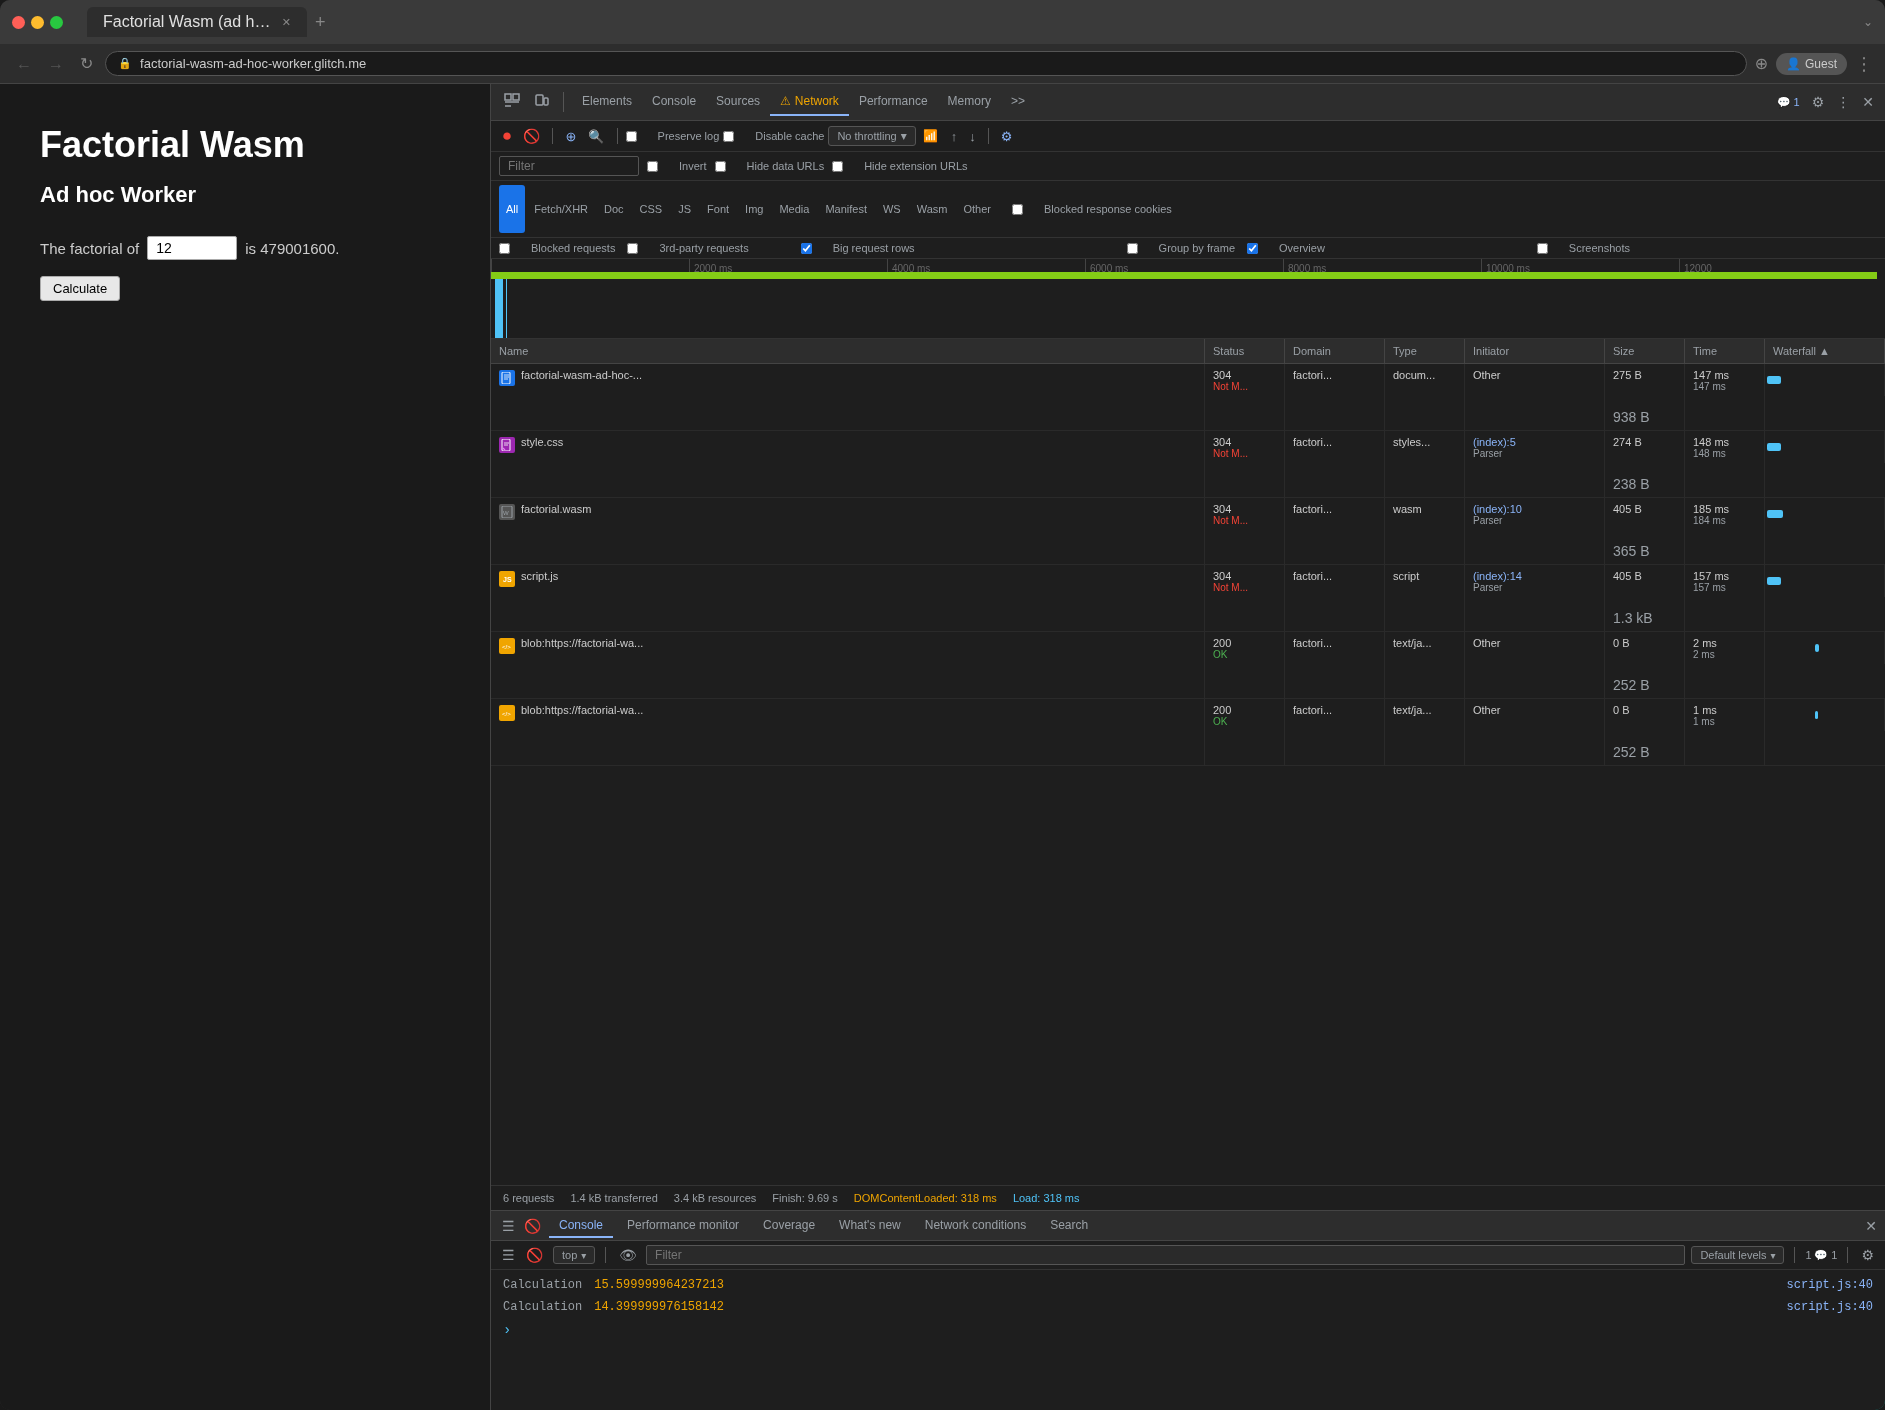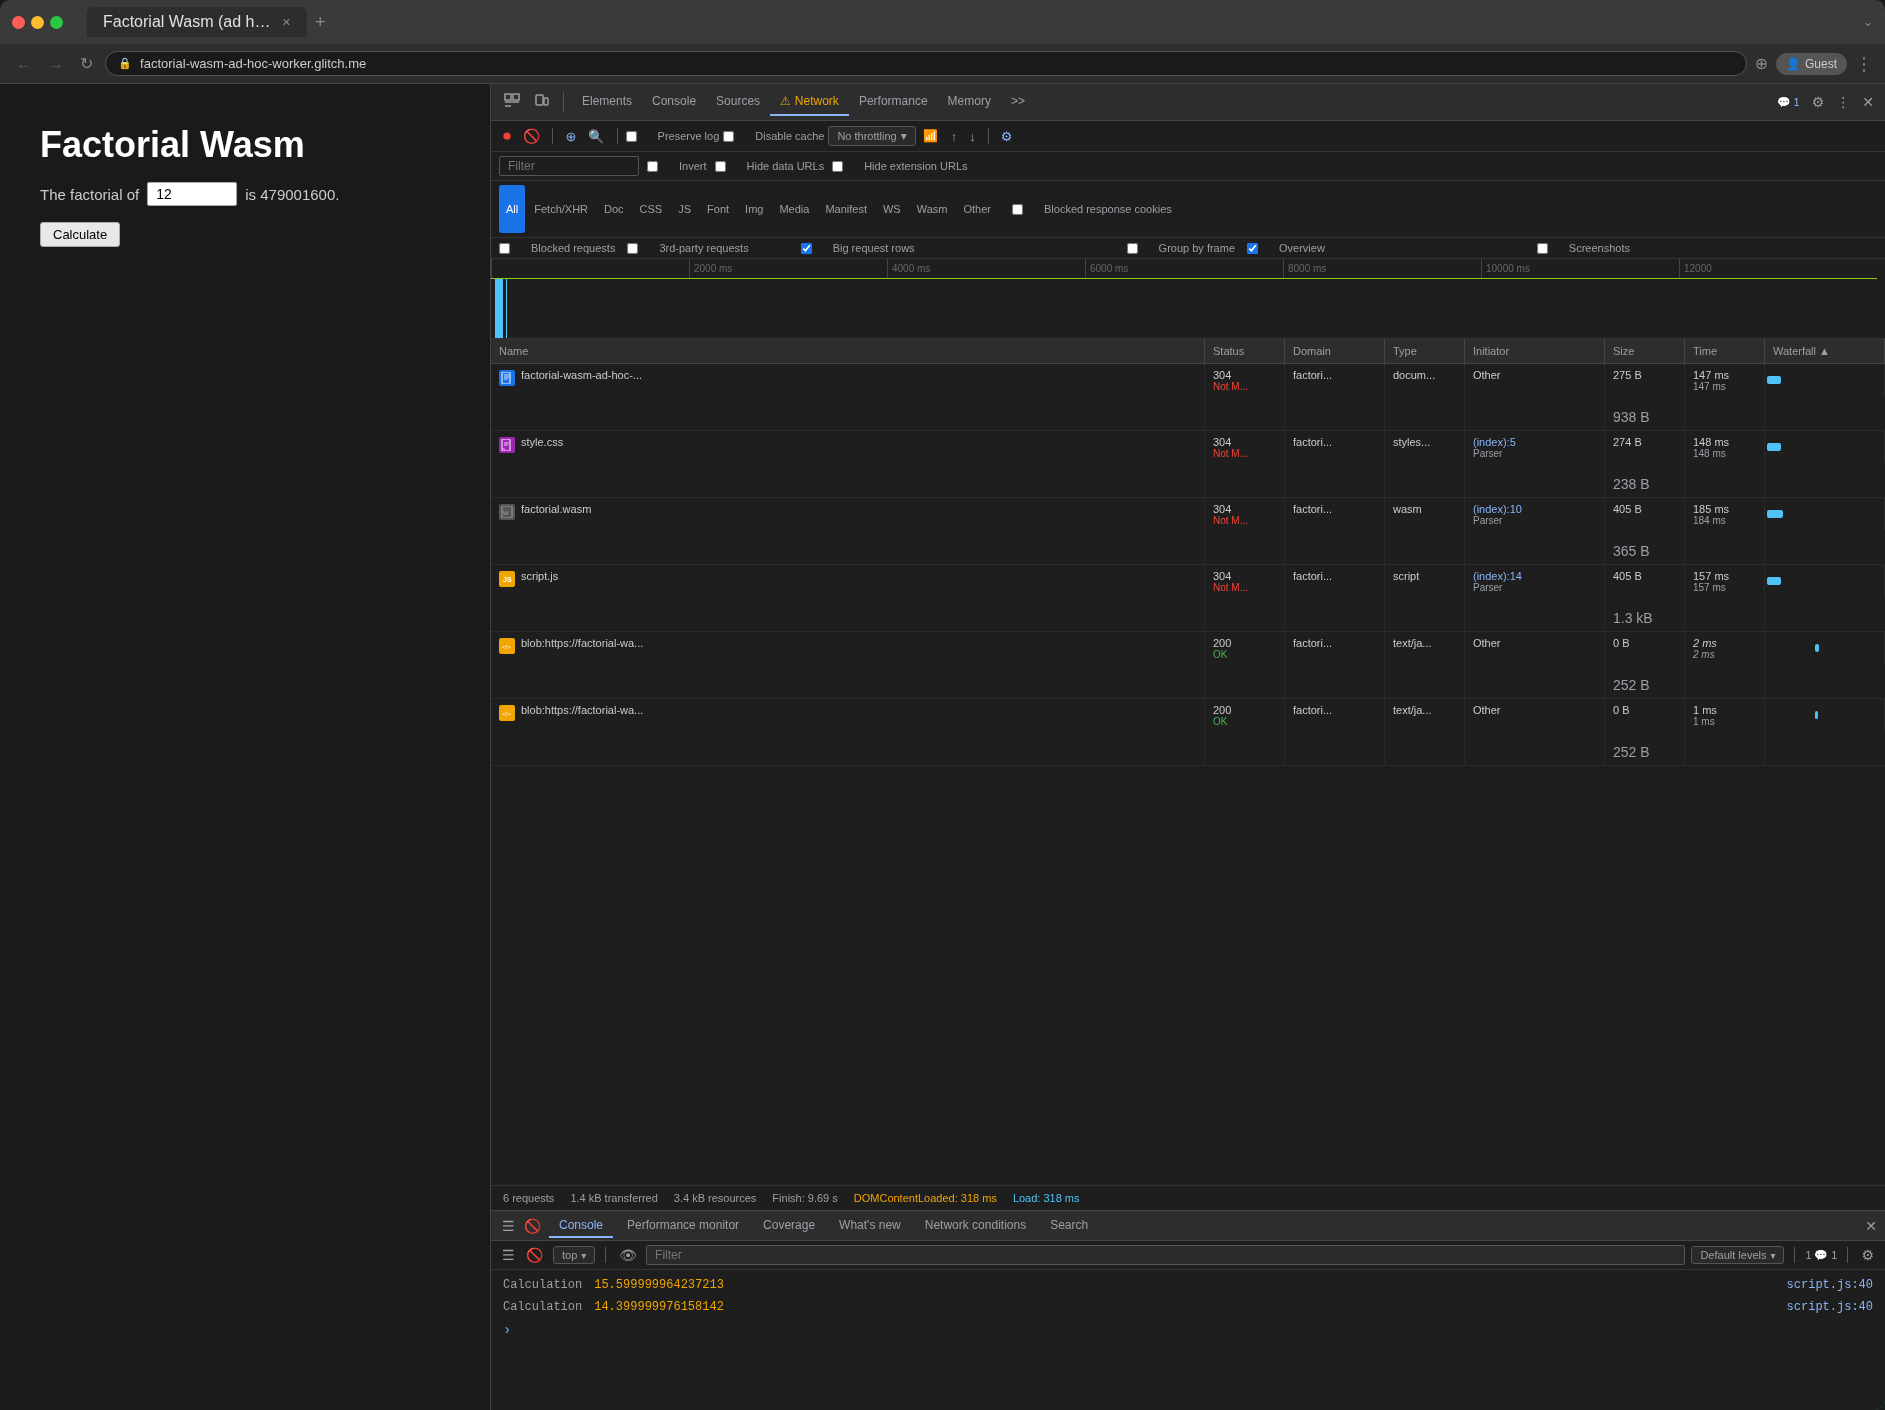--- a/index.html
+++ b/index.html
@@ -69,21 +69,21 @@
     
     .filter-types { display: flex; align-items: center; gap: 2px; padding: 4px 8px; background: #1e1e1e; border-bottom: 1px solid #333; flex-wrap: wrap; }
     .ft-btn { padding: 18px 7px; border-radius: 3px; border: none; background: none; color: #9aa0a6; font-size: 11px; cursor: pointer; }
     .ft-btn.active { background: #1a73e8; color: #fff; }
 
     
     .options-row { display: flex; align-items: center; gap: 12px; padding: 4px 8px; background: #1e1e1e; border-bottom: 1px solid #333; flex-wrap: wrap; }
 
     
     .timeline { background: #1e1e1e; border-bottom: 1px solid #333; height: 80px; position: relative; overflow: hidden; }
-    .timeline-ruler { display: flex; position: absolute; top: 0; left: 0; right: 8px; height: 20px; border-bottom: 1px solid #84cc16; }
+    .timeline-ruler { display: flex; position: absolute; top: 0; left: 0; right: 8px; height: 20px; border-bottom: 7px solid #84cc16; }
     .timeline-mark { flex: 1; border-left: 1px solid #444; padding-left: 4px; color: #666; font-size: 10px; line-height: 20px; }
     .timeline-bar { position: absolute; top: 20px; left: 4px; width: 8px; background: #4fc3f7; bottom: 0; }
     .timeline-line { position: absolute; top: 20px; left: 15px; width: 1px; background: #4fc3f7; bottom: 0; }
 
     
     .network-table { flex: 1; overflow-y: auto; background: #1e1e1e; }
     .table-header { display: grid; grid-template-columns: 1fr 80px 100px 80px 140px 80px 80px 120px; background: #2d2d2d; border-bottom: 1px solid #444; position: sticky; top: 0; z-index: 10; }
     .th { padding: 6px 8px; color: #9aa0a6; font-size: 11px; font-weight: 500; border-right: 1px solid #444; cursor: pointer; white-space: nowrap; overflow: hidden; }
     .th.sort-desc::after { content: ' ▲'; }
     .tr { display: grid; grid-template-columns: 1fr 80px 100px 80px 140px 80px 80px 120px; border-bottom: 1px solid #2a2a2a; }
@@ -171,20 +171,21 @@
         <span>Guest</span>
       </button>
       <button class="more-btn">⋮</button>
     </div>
   </div>
 
   <div class="main-content">
 
     <div class="page-content">
       <div class="page-title">Factorial Wasm</div>
+      <div class="page-subtitle">Ad hoc Worker</div>
       <div class="factorial-row">
         <span>The factorial of</span>
         <input class="factorial-input" type="text" value="12" style="">
         <span>is 479001600.</span>
       </div>
       <button class="calculate-btn">Calculate</button>
     </div>
 
     <div class="devtools">
 
@@ -539,21 +540,21 @@
           <div class="td">
             <span style="color:#ccc; font-size:11px;">Other</span>
           </div>
           <div class="td">
             <div style="display:flex; flex-direction:column;">
               <span class="size-main">0 B</span>
               <span class="size-sub">252 B</span>
             </div>
           </div>
           <div class="td">
-            <div style="display:flex; flex-direction:column;font-style:italic;">
+            <div style="display:flex; flex-direction:column;">
               <span class="time-main">2 ms</span>
               <span class="time-sub">2 ms</span>
             </div>
           </div>
           <div class="td waterfall-cell">
             <div class="wf-bar" style="left:50px; width:4px; background:#4fc3f7;"></div>
           </div>
         </div>
 
         <div class="tr">

